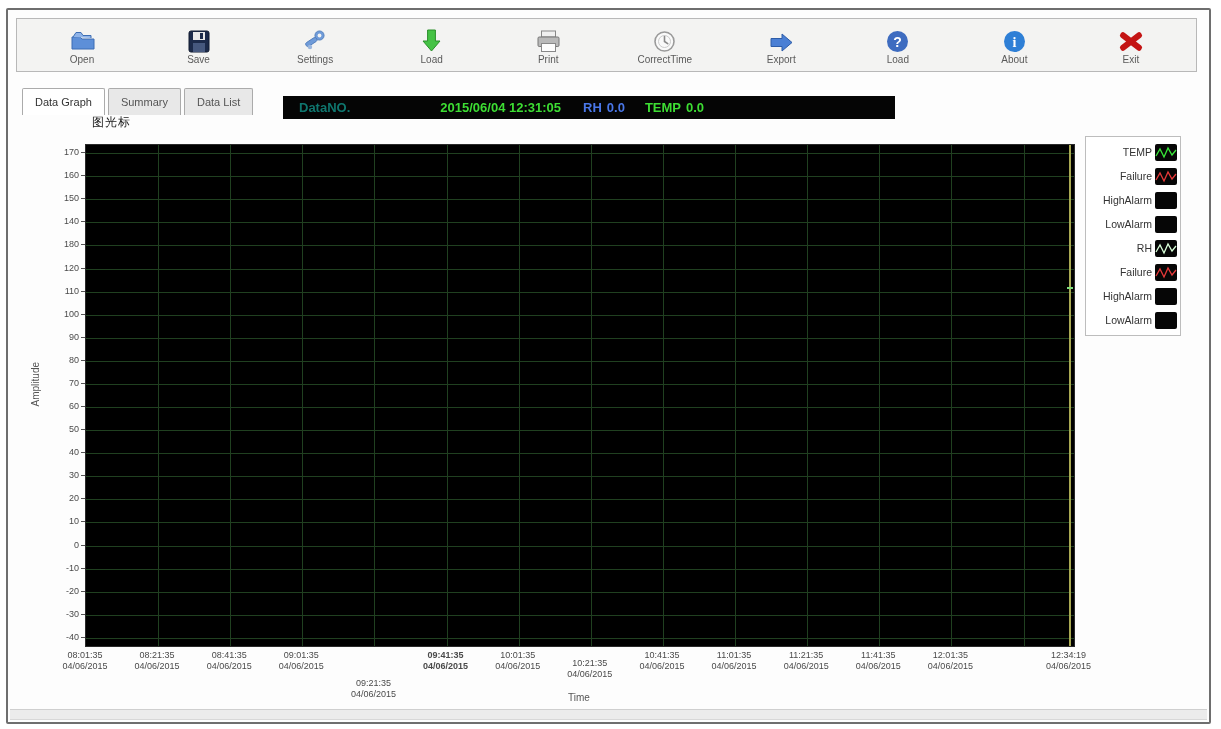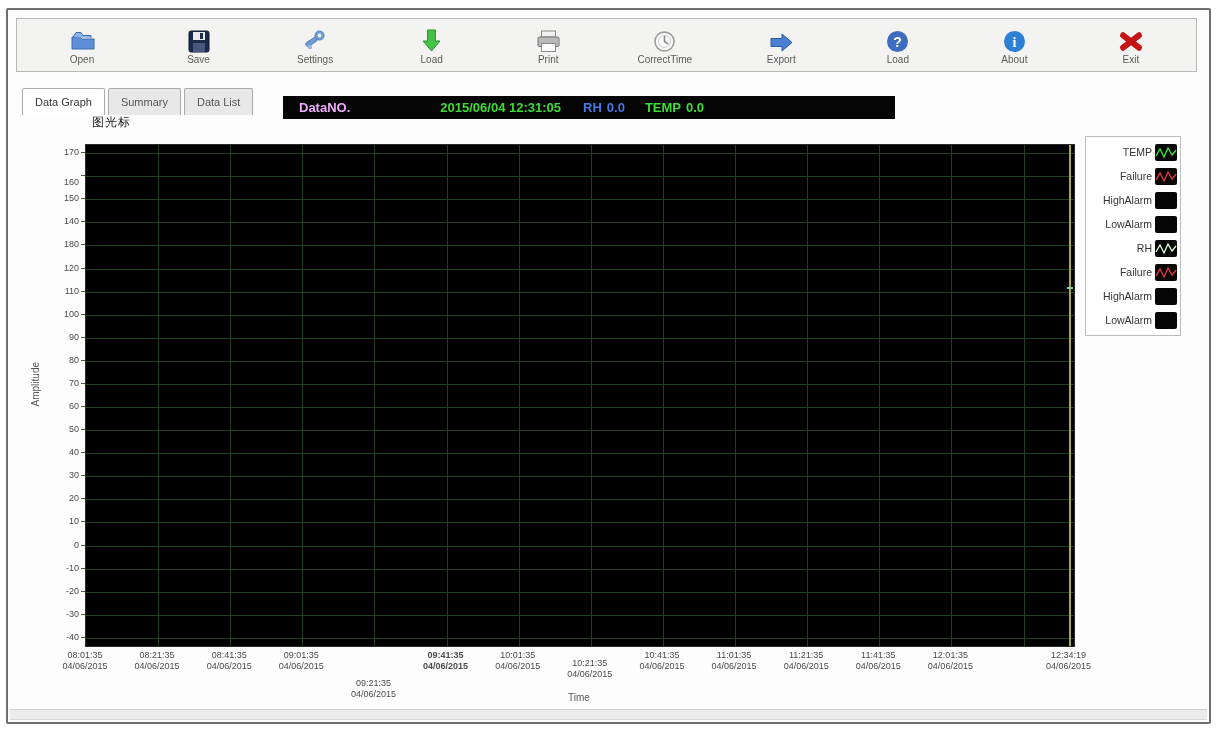--- a/index.html
+++ b/index.html
@@ -29,21 +29,21 @@
     margin-right:3px;border-radius:2px 2px 0 0;cursor:default;white-space:nowrap;text-align:right;
   }
   .tab.active{background:#ffffff;color:#333;}
   
   .infobar{
     position:absolute;left:275px;top:86px;width:612px;height:23px;
     background:#050505;display:flex;align-items:center;
     font-size:13px;font-weight:bold;padding-left:16px;box-sizing:border-box;
     white-space:nowrap;
   }
-  .ib-dn{color:#f0abfc;}
+  .ib-dn{color:#0f766e;}
   .ib-dt{color:#3ddd33;margin-left:90px;}
   .ib-rh{color:#4a77e8;margin-left:22px;}
   .ib-rhv{color:#4a77e8;margin-left:5px;}
   .ib-t{color:#3ddd33;margin-left:20px;}
   .ib-tv{color:#3ddd33;margin-left:5px;}
   
   .overlay-label{position:absolute;left:84px;top:104px;font-size:12px;color:#1a1a1a;letter-spacing:1px;}
   .y-title{
     position:absolute;left:22px;top:352px;writing-mode:vertical-rl;transform:rotate(180deg);
     font-size:10px;color:#555;
@@ -233,21 +233,21 @@
         <div class="vgrid" style="left: 721.168px; background: rgb(32, 64, 32);"></div>
         <div class="vgrid" style="left: 793.285px; background: rgb(32, 64, 32);"></div>
         <div class="vgrid" style="left: 865.401px; background: rgb(32, 64, 32);"></div>
         <div class="vgrid" style="left: 937.518px; background: rgb(32, 64, 32);"></div>
         <div class="cursor-line" style="left: 983.433px; background: rgb(169, 169, 83);"></div>
         <div class="cursor-marker" style="left: 981.433px; top: 141.988px; background: rgb(125, 220, 125);"></div>
       </div>
     <div id="axes">
         <div class="ylab" style="left: 33px; top: 137.081px;">170</div>
         <div class="ytick" style="left: 73px; top: 142.081px;"></div>
-        <div class="ylab" style="left: 33px; top: 160.168px; margin-top: 7px;">160</div>
+        <div class="ylab" style="left: 33px; top: 160.168px;">160</div>
         <div class="ytick" style="left: 73px; top: 165.168px;"></div>
         <div class="ylab" style="left: 33px; top: 183.256px;">150</div>
         <div class="ytick" style="left: 73px; top: 188.256px;"></div>
         <div class="ylab" style="left: 33px; top: 206.343px;">140</div>
         <div class="ytick" style="left: 73px; top: 211.343px;"></div>
         <div class="ylab" style="left: 33px; top: 229.431px;">180</div>
         <div class="ytick" style="left: 73px; top: 234.431px;"></div>
         <div class="ylab" style="left: 33px; top: 252.518px;">120</div>
         <div class="ytick" style="left: 73px; top: 257.518px;"></div>
         <div class="ylab" style="left: 33px; top: 275.606px;">110</div>

